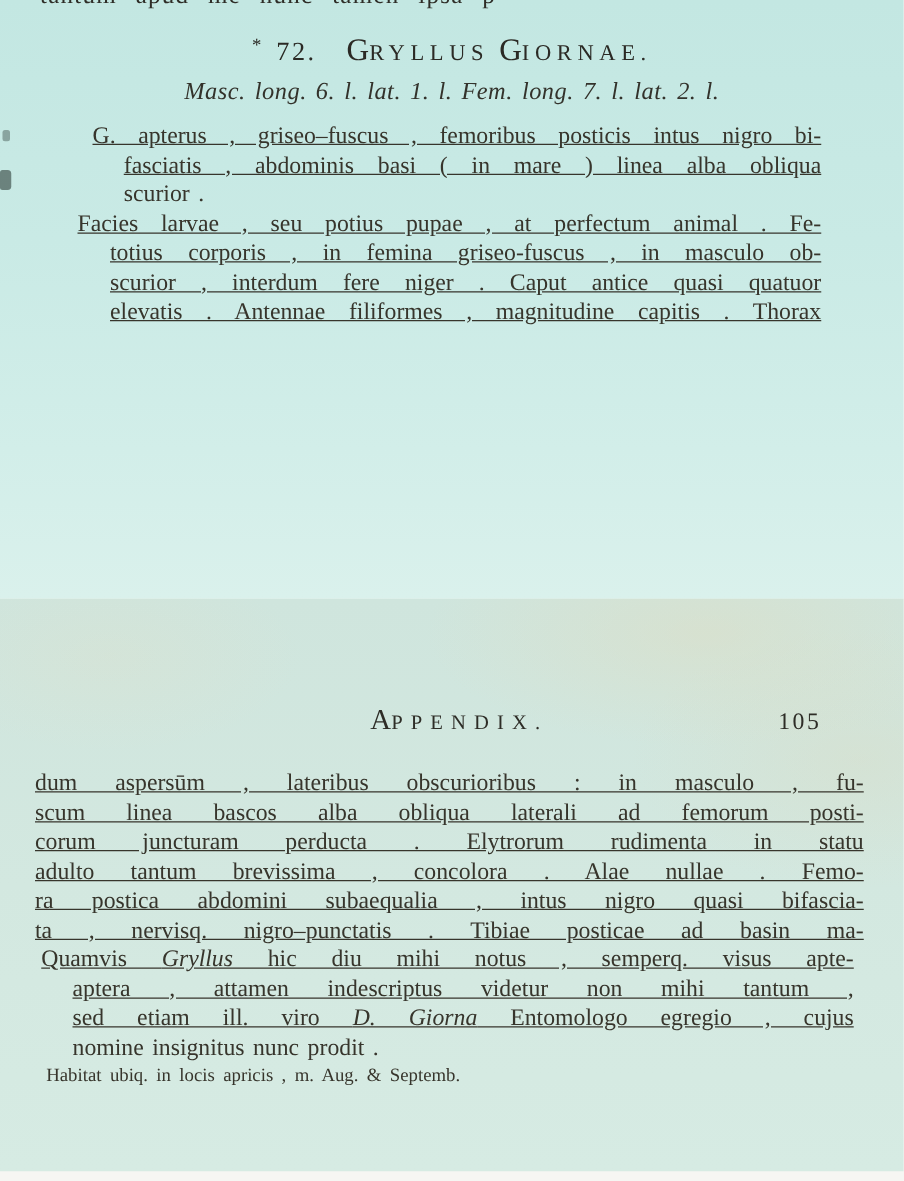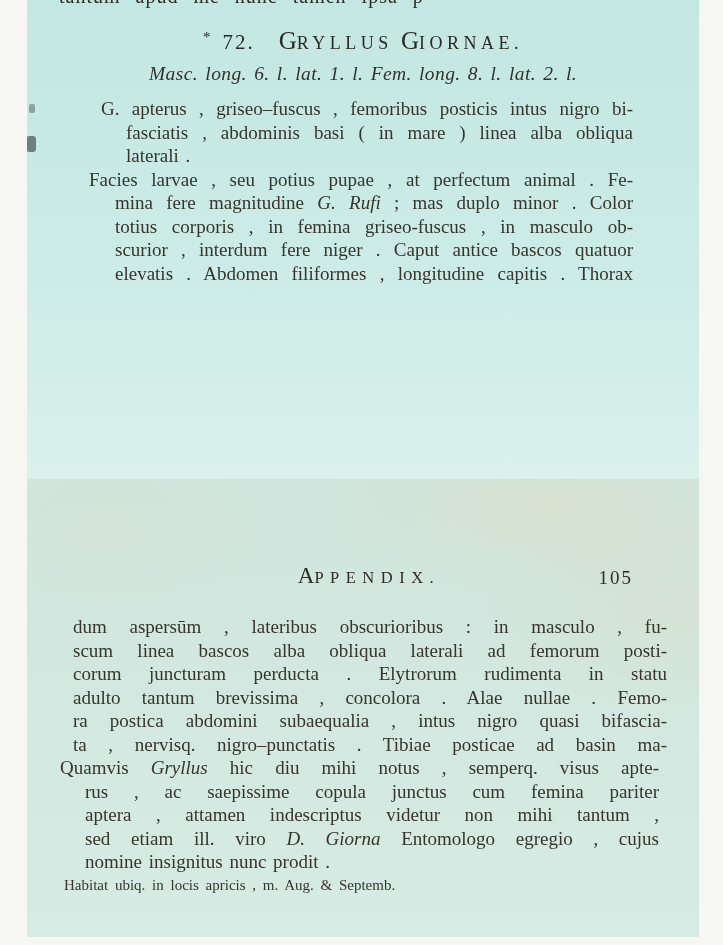--- a/index.html
+++ b/index.html
@@ -3,21 +3,21 @@
 <meta charset="utf-8">
 <style>
   * { margin:0; padding:0; box-sizing:border-box; }
   html,body { width:723px; height:945px; overflow:hidden; }
   body {
     position:relative;
     background:#f6f6f3;
     font-family:"Liberation Serif", serif;
     color:#37352c;
   }
-  .page { position:absolute; left:0; width:672px; overflow:hidden;margin-left:27px; }
+  .page { position:absolute; left:0; width:723px; overflow:hidden; }
   .page1 {
     top:0; height:479px;
     background:linear-gradient(180deg,#c3e7e2 0%,#c9eae5 40%,#d2eee9 75%,#daf1ec 100%);
   }
   .page2 {
     top:479px; height:458px;
     background:
       radial-gradient(ellipse 320px 130px at 78% 6%, rgba(226,219,188,.40), rgba(226,219,188,0) 70%),
       radial-gradient(ellipse 260px 150px at 95% 28%, rgba(222,214,184,.28), rgba(222,214,184,0) 70%),
       radial-gradient(ellipse 220px 110px at 12% 10%, rgba(228,222,196,.22), rgba(228,222,196,0) 70%),
@@ -35,33 +35,33 @@
   .heading .num  { font-size:21px; letter-spacing:2px; margin-right:16px; }
   .heading .word { margin-left:8px; }
   .heading .ic   { font-size:25px; }
   .heading .sc   { font-size:18px; letter-spacing:4.5px; }
   .measure {
     text-align:center; font-style:italic; font-size:19.5px;
     margin-top:8px; letter-spacing:.4px; word-spacing:2px; color:#33322b;
   }
   .para { font-size:19px; line-height:23.5px; word-spacing:2px; }
   .line { min-height:23.5px; }
-  .j { text-align:justify; text-align-last:justify; }
+  .j { text-align:justify; text-align-last:justify;text-decoration:underline; }
   .first-out-25 { margin-left:-25px; }
   .first-out-26 { margin-left:-26px; }
   .p1 { margin-top:12px; padding-left:99px; padding-right:66px; }
   .p2 { padding-left:88px;  padding-right:66px; }
   .it { font-style:italic; }
   
   .appendix-row { position:relative; margin-top:84px; height:30px; color:#2e2d27; }
   .appendix-word { position:absolute; left:12px; right:0; text-align:center; white-space:nowrap; }
   .appendix-word .ic { font-size:23px; }
   .appendix-word .sc { font-size:16.5px; letter-spacing:6.5px; }
   .pagenum { position:absolute; right:66px; top:4px; font-size:19px; letter-spacing:2px; }
-  .pa { margin-top:22px; padding-left:46px; padding-right:32px; }
+  .pa { margin-top:22px; padding-left:28px; padding-right:32px; }
   .pb { padding-left:58px; padding-right:40px; }
   .habitat { padding-left:37px; font-size:15px; line-height:23.5px; word-spacing:3px; }
   
   .speck1 { position:absolute; left:0; top:136px; width:9px; height:16px;
             background:rgba(45,62,57,.60); border-radius:2px 3px 3px 2px; }
   .speck2 { position:absolute; left:2px; top:104px; width:6px; height:9px;
             background:rgba(45,62,57,.40); border-radius:2px; }
 </style>
 </head>
 <body>
@@ -69,34 +69,33 @@
 <div class="page page1">
 
   <div class="clipline">
     <span>tantum apud me nunc tamen ipsa p</span>
   </div>
 
   <div class="heading">
     <span class="star">*</span><span class="num">72.</span><span class="word"><span class="ic">G</span><span class="sc">RYLLUS</span></span><span class="word"><span class="ic">G</span><span class="sc">IORNAE.</span></span>
   </div>
 
-  <div class="measure">Masc. long. 6. l. lat. 1. l. Fem. long. 8. l. lat. 2. l.</div>
+  <div class="measure">Masc. long. 6. l. lat. 1. l. Fem. long. 7. l. lat. 2. l.</div>
 
   <div class="para p1">
     <div class="line j first-out-25">G. apterus , griseo–fuscus , femoribus posticis intus nigro bi-</div>
     <div class="line j">fasciatis , abdominis basi ( in mare ) linea alba obliqua</div>
-    <div class="line">laterali .</div>
+    <div class="line">scurior .</div>
   </div>
 
   <div class="para p2">
     <div class="line j first-out-26">Facies larvae , seu potius pupae , at perfectum animal . Fe-</div>
-    <div class="line j"><span>mina fere magnitudine </span><span class="it">G. Rufi</span><span> ; mas duplo minor . Color</span></div>
     <div class="line j">totius corporis , in femina griseo-fuscus , in masculo ob-</div>
-    <div class="line j">scurior , interdum fere niger . Caput antice bascos quatuor</div>
-    <div class="line j">elevatis . Abdomen filiformes , longitudine capitis . Thorax</div>
+    <div class="line j">scurior , interdum fere niger . Caput antice quasi quatuor</div>
+    <div class="line j">elevatis . Antennae filiformes , magnitudine capitis . Thorax</div>
   </div>
 
   <div class="speck1"></div>
   <div class="speck2"></div>
 </div>
 
 <div class="page page2">
 
   <div class="appendix-row">
     <span class="appendix-word"><span class="ic">A</span><span class="sc">PPENDIX.</span></span>
@@ -107,20 +106,19 @@
     <div class="line j">dum aspersūm , lateribus obscurioribus : in masculo , fu-</div>
     <div class="line j">scum linea bascos alba obliqua laterali ad femorum posti-</div>
     <div class="line j">corum juncturam perducta . Elytrorum rudimenta in statu</div>
     <div class="line j">adulto tantum brevissima , concolora . Alae nullae . Femo-</div>
     <div class="line j">ra postica abdomini subaequalia , intus nigro quasi bifascia-</div>
     <div class="line j">ta , nervisq. nigro–punctatis . Tibiae posticae ad basin ma-</div>
   </div>
 
   <div class="para pb">
     <div class="line j first-out-25"><span>Quamvis </span><span class="it">Gryllus</span><span> hic diu mihi notus , semperq. visus apte-</span></div>
-    <div class="line j">rus , ac saepissime copula junctus cum femina pariter</div>
     <div class="line j">aptera , attamen indescriptus videtur non mihi tantum ,</div>
     <div class="line j"><span>sed etiam ill. viro </span><span class="it">D. Giorna</span><span> Entomologo egregio , cujus</span></div>
     <div class="line">nomine insignitus nunc prodit .</div>
   </div>
 
   <div class="habitat">Habitat ubiq. in locis apricis , m. Aug. &amp; Septemb.</div>
 </div>
 
 </body></html>

